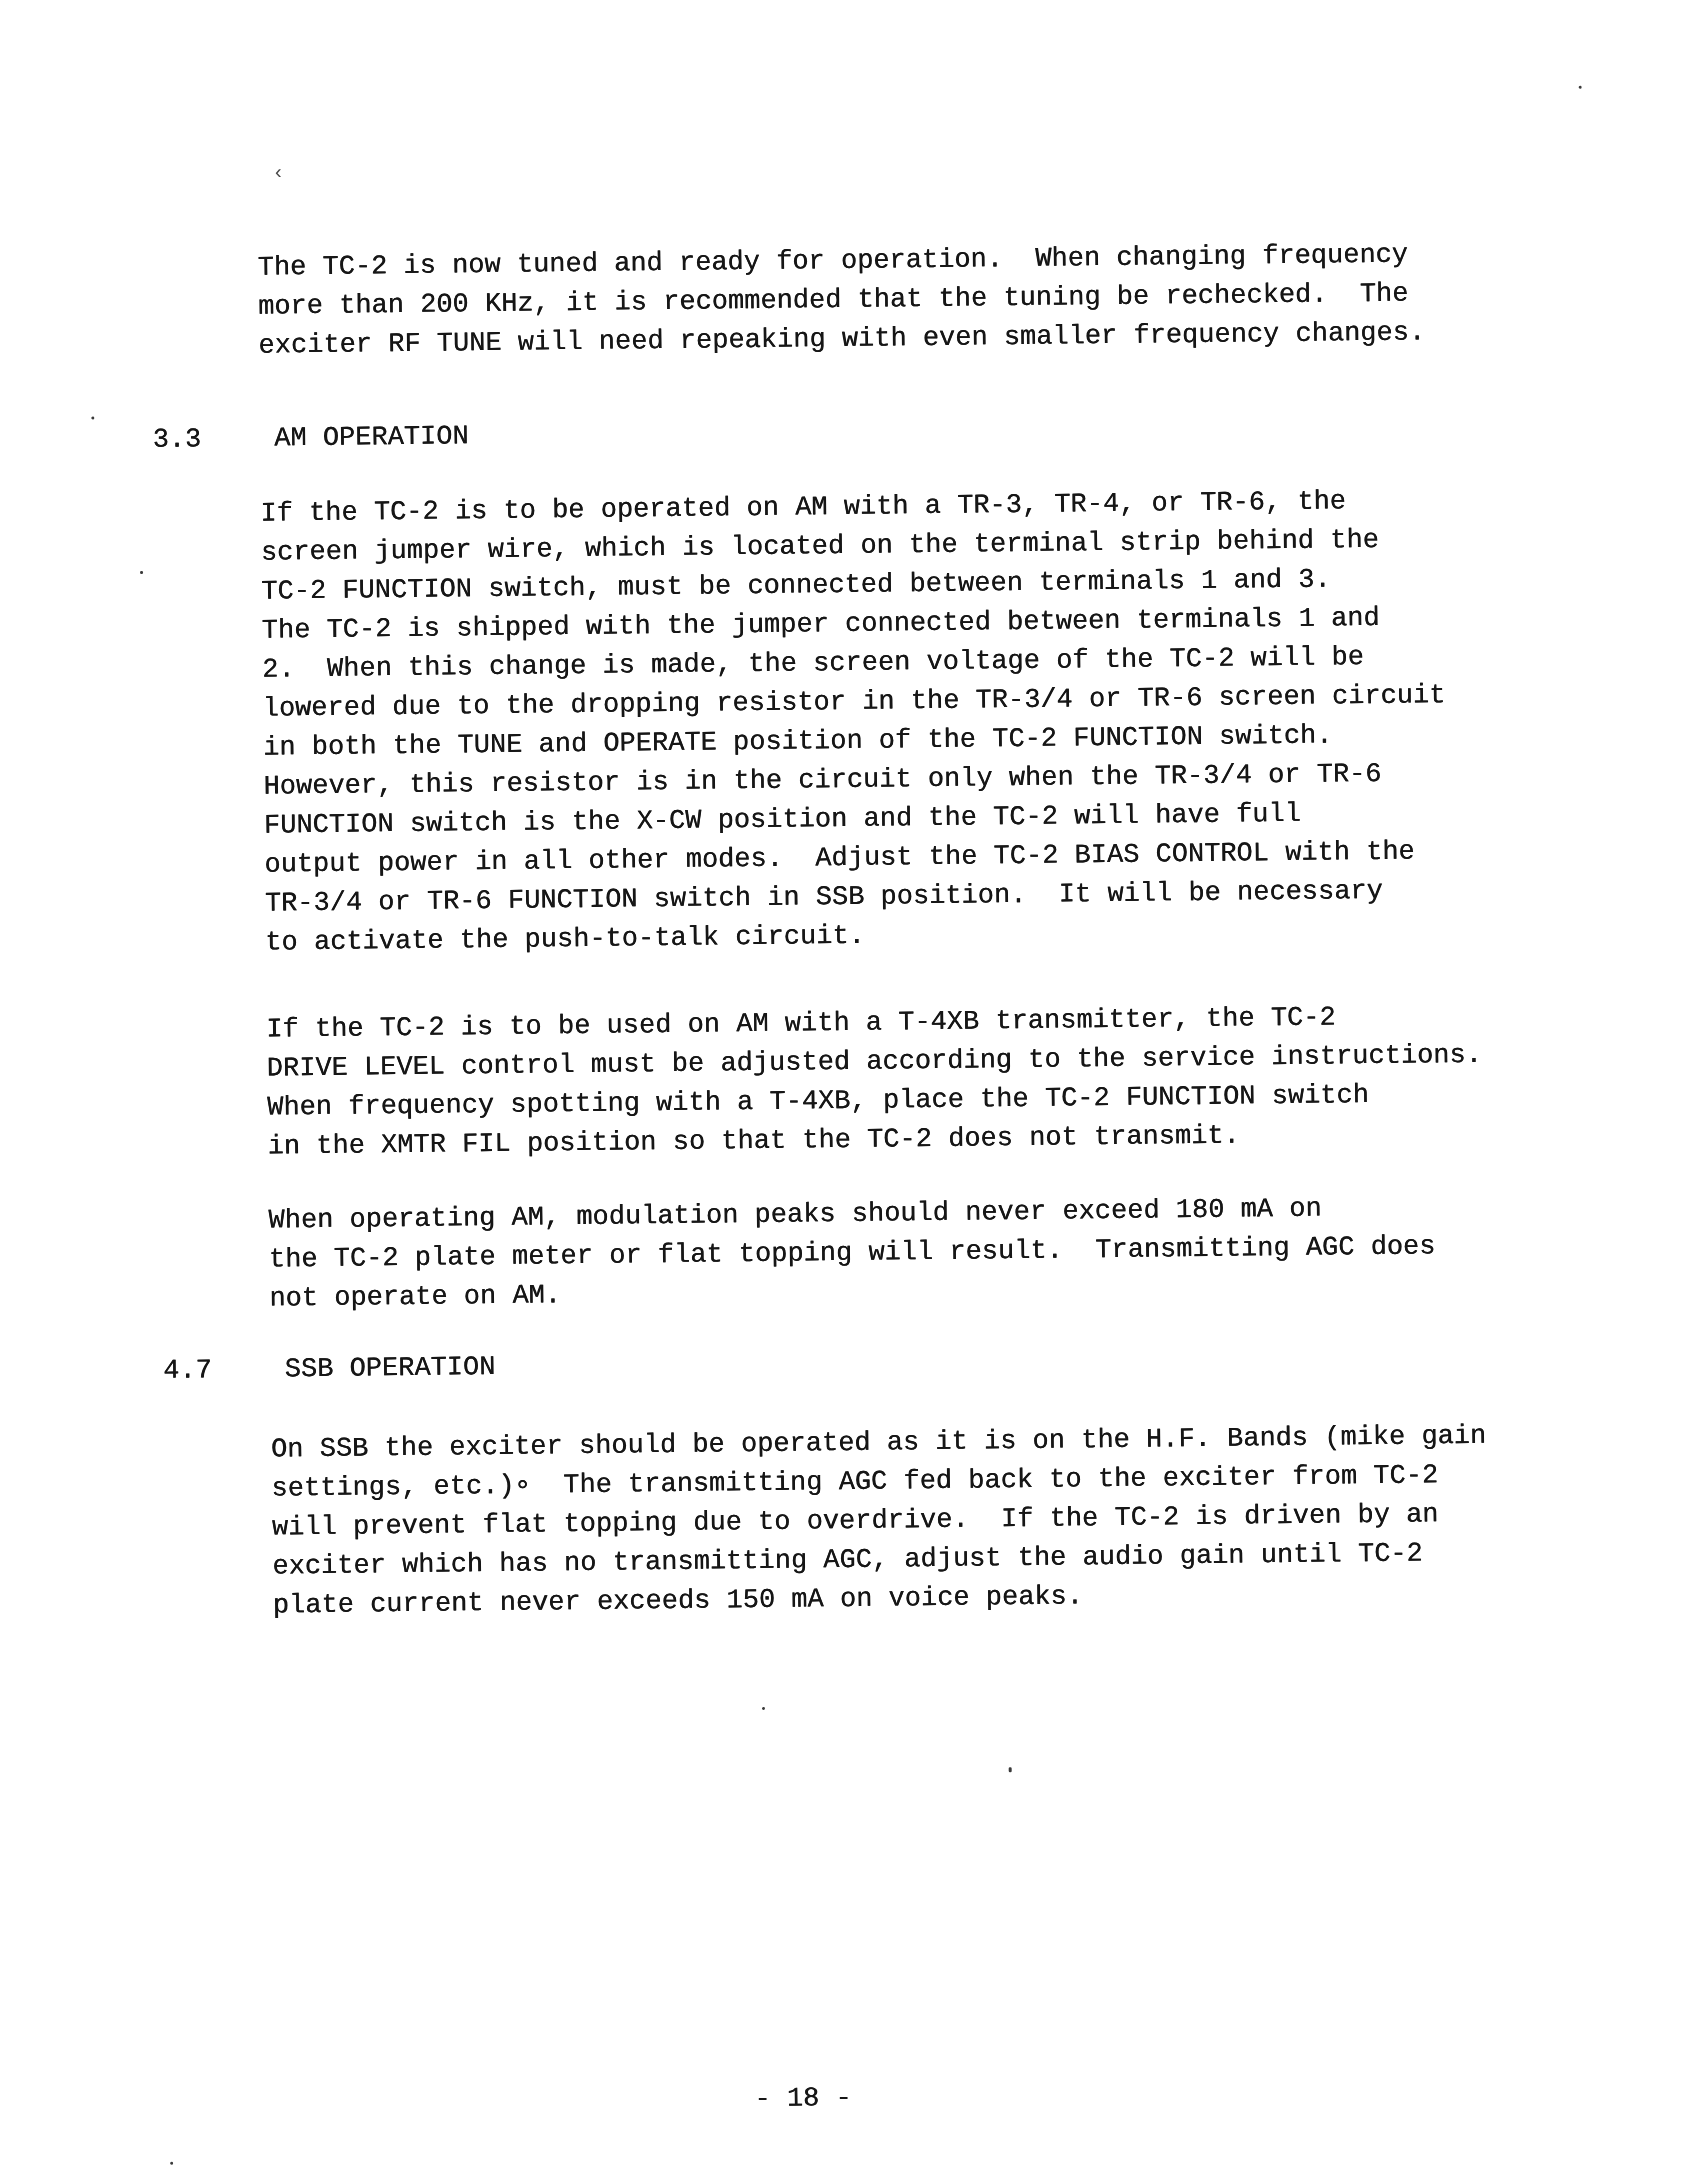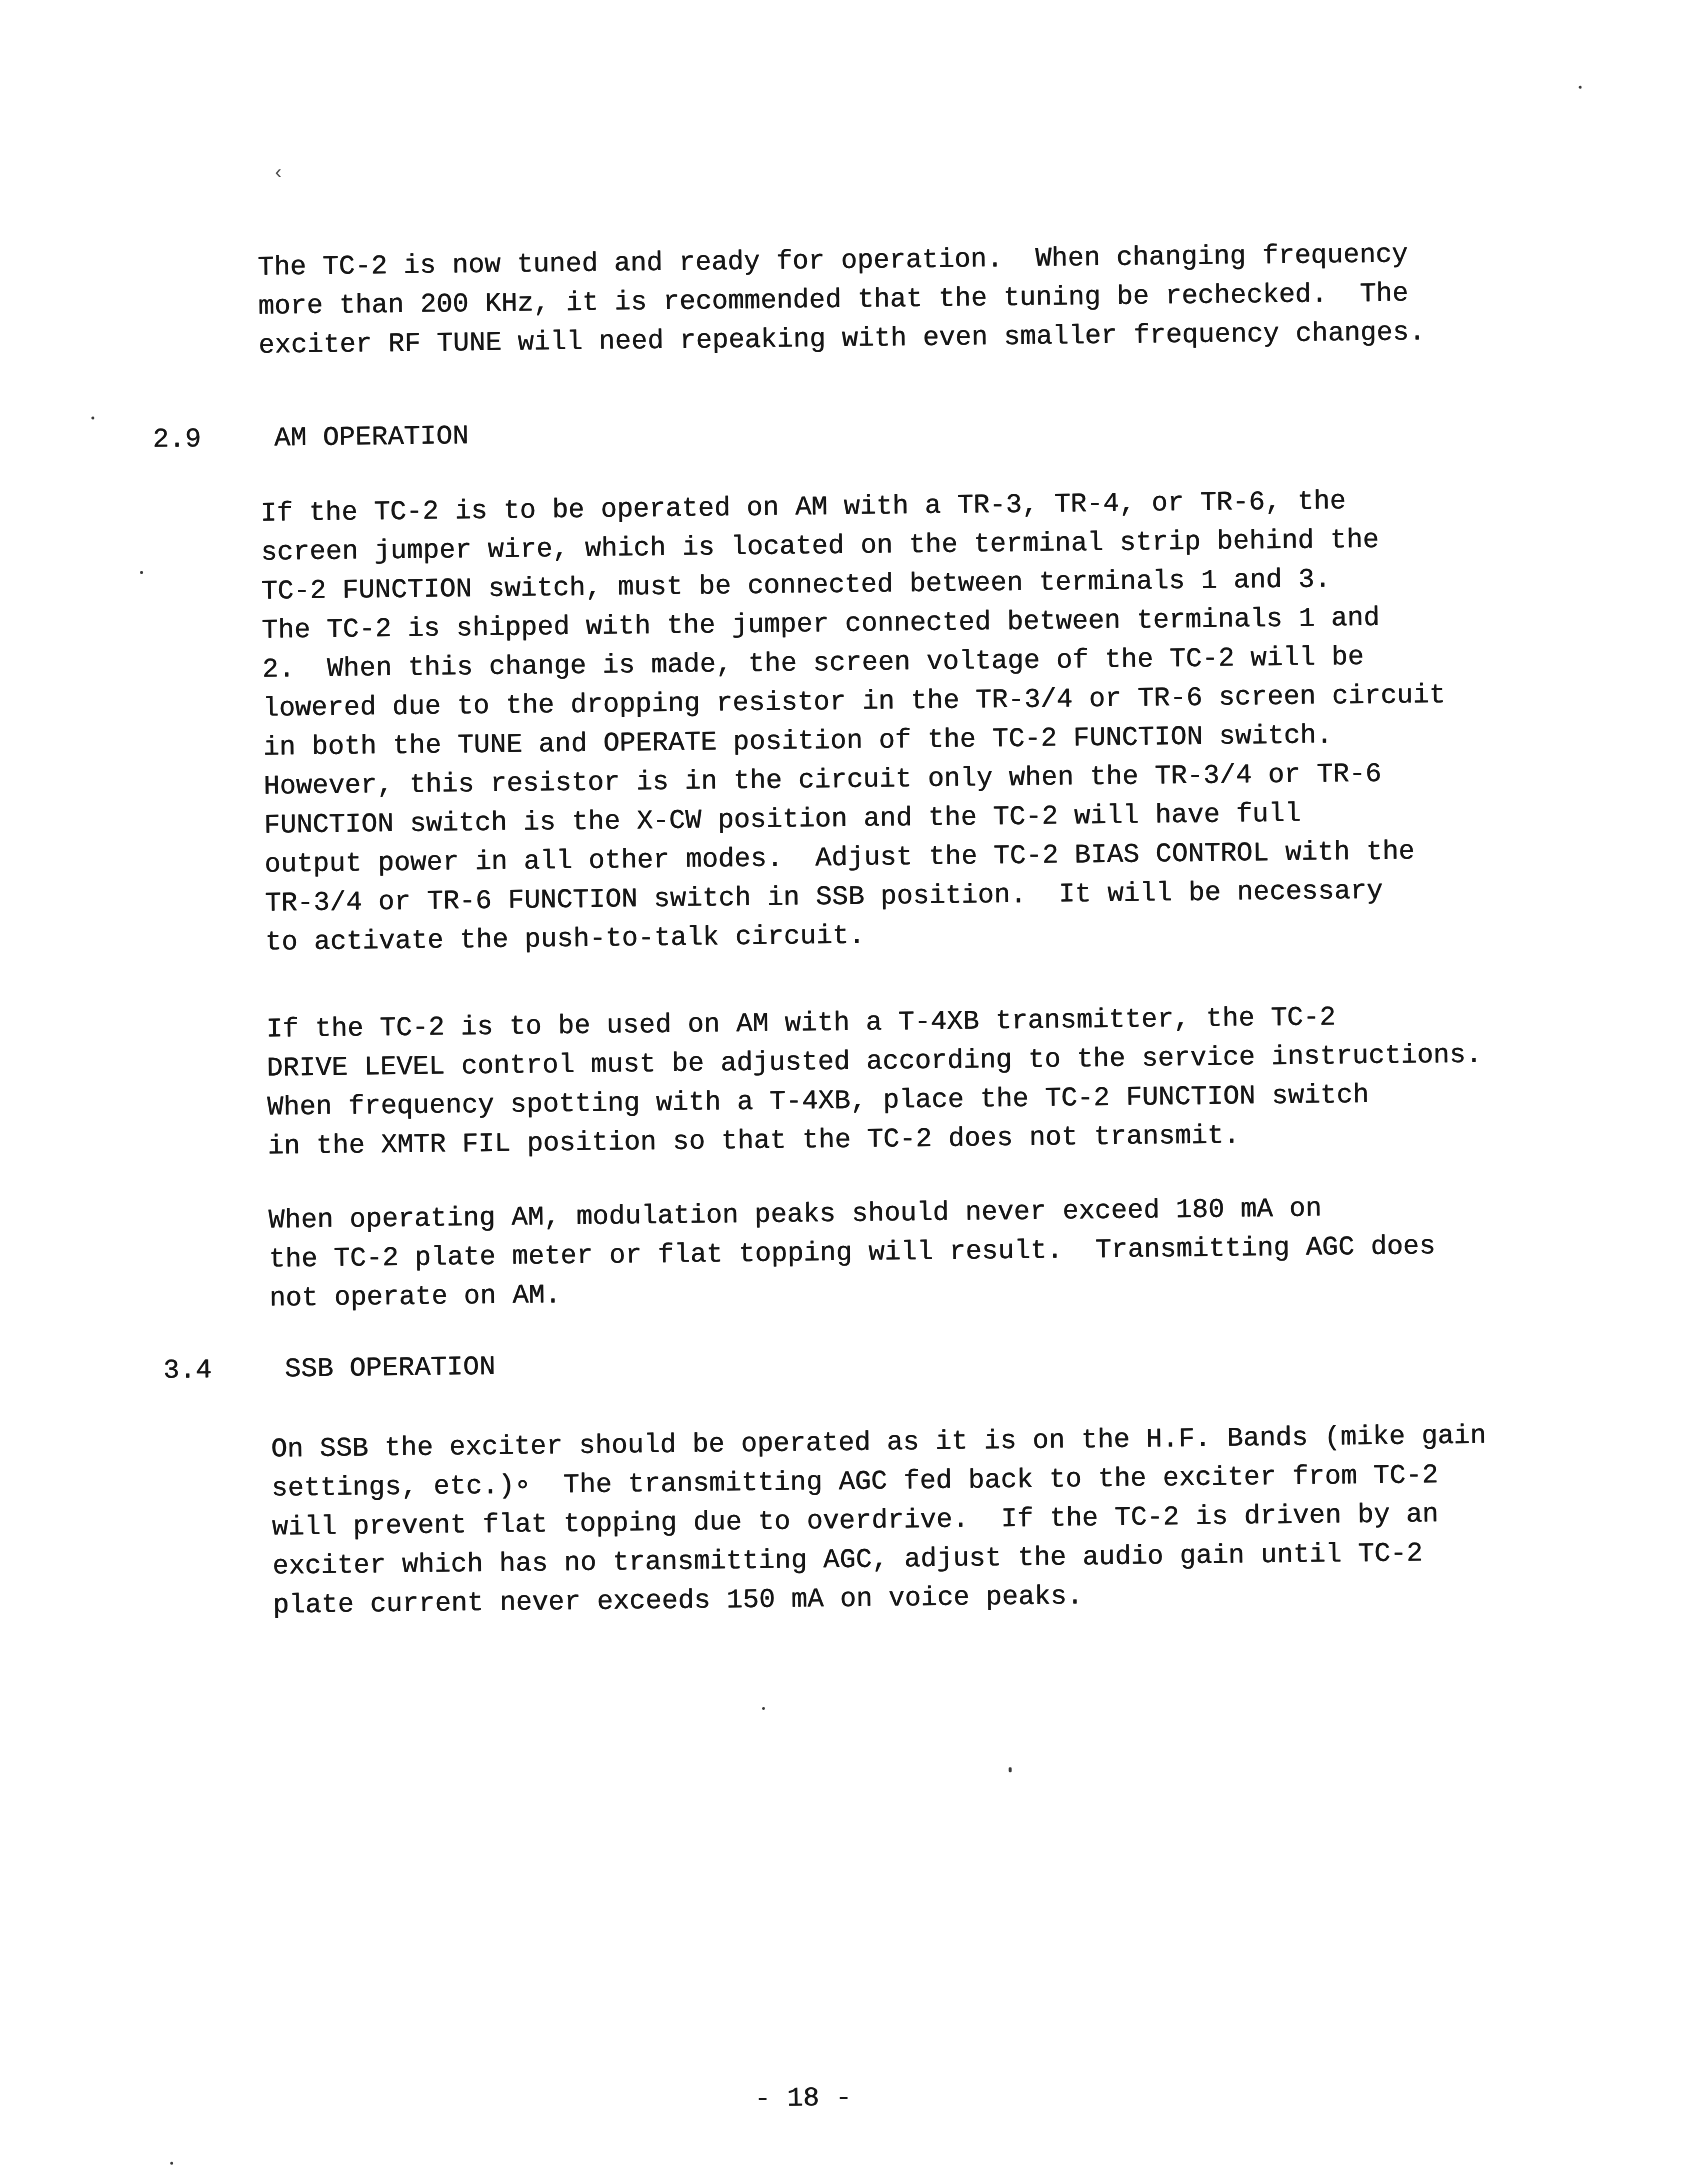--- a/index.html
+++ b/index.html
@@ -66,21 +66,21 @@
 </head>
 <body>
 
 <div class="page">
   <div class="scan-content">
 
     <p class="para" style="left:267px; top:242px;">The TC-2 is now tuned and ready for operation.  When changing frequency
 more than 200 KHz, it is recommended that the tuning be rechecked.  The
 exciter RF TUNE will need repeaking with even smaller frequency changes.</p>
 
-    <div class="section-heading" style="left:160px; top:413px;"><span class="sec-num">2.9</span><span class="sec-title">AM OPERATION</span></div>
+    <div class="section-heading" style="left:160px; top:413px;"><span class="sec-num">3.3</span><span class="sec-title">AM OPERATION</span></div>
 
     <p class="para" style="left:267px; top:488px;">If the TC-2 is to be operated on AM with a TR-3, TR-4, or TR-6, the
 screen jumper wire, which is located on the terminal strip behind the
 TC-2 FUNCTION switch, must be connected between terminals 1 and 3.
 The TC-2 is shipped with the jumper connected between terminals 1 and
 2.  When this change is made, the screen voltage of the TC-2 will be
 lowered due to the dropping resistor in the TR-3/4 or TR-6 screen circuit
 in both the TUNE and OPERATE position of the TC-2 FUNCTION switch.
 However, this resistor is in the circuit only when the TR-3/4 or TR-6
 FUNCTION switch is the X-CW position and the TC-2 will have full
@@ -90,21 +90,21 @@
 
     <p class="para" style="left:267px; top:1004px;">If the TC-2 is to be used on AM with a T-4XB transmitter, the TC-2
 DRIVE LEVEL control must be adjusted according to the service instructions.
 When frequency spotting with a T-4XB, place the TC-2 FUNCTION switch
 in the XMTR FIL position so that the TC-2 does not transmit.</p>
 
     <p class="para" style="left:267px; top:1195px;">When operating AM, modulation peaks should never exceed 180 mA on
 the TC-2 plate meter or flat topping will result.  Transmitting AGC does
 not operate on AM.</p>
 
-    <div class="section-heading" style="left:160px; top:1344px;"><span class="sec-num">3.4</span><span class="sec-title">SSB OPERATION</span></div>
+    <div class="section-heading" style="left:160px; top:1344px;"><span class="sec-num">4.7</span><span class="sec-title">SSB OPERATION</span></div>
 
     <p class="para" style="left:267px; top:1424px;">On SSB the exciter should be operated as it is on the H.F. Bands (mike gain
 settings, etc.)∘  The transmitting AGC fed back to the exciter from TC-2
 will prevent flat topping due to overdrive.  If the TC-2 is driven by an
 exciter which has no transmitting AGC, adjust the audio gain until TC-2
 plate current never exceeds 150 mA on voice peaks.</p>
 
     <div class="page-number" style="left:743px; top:2079px;">- 18 -</div>
 
     <span class="glyph-mark" style="left:283px; top:155px;">‹</span>

